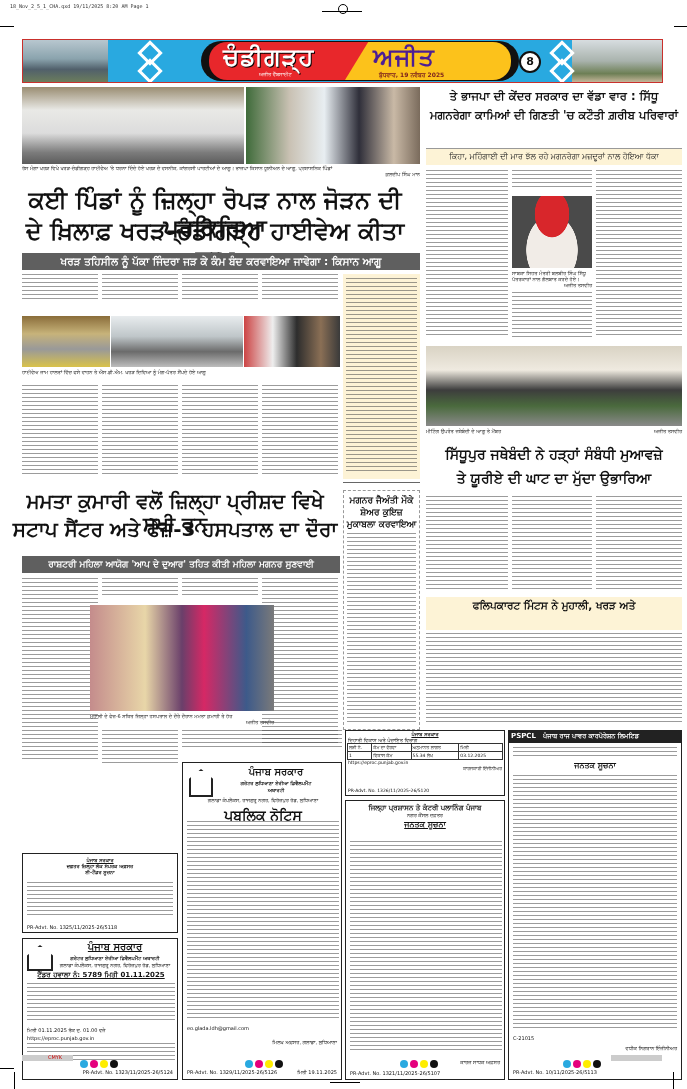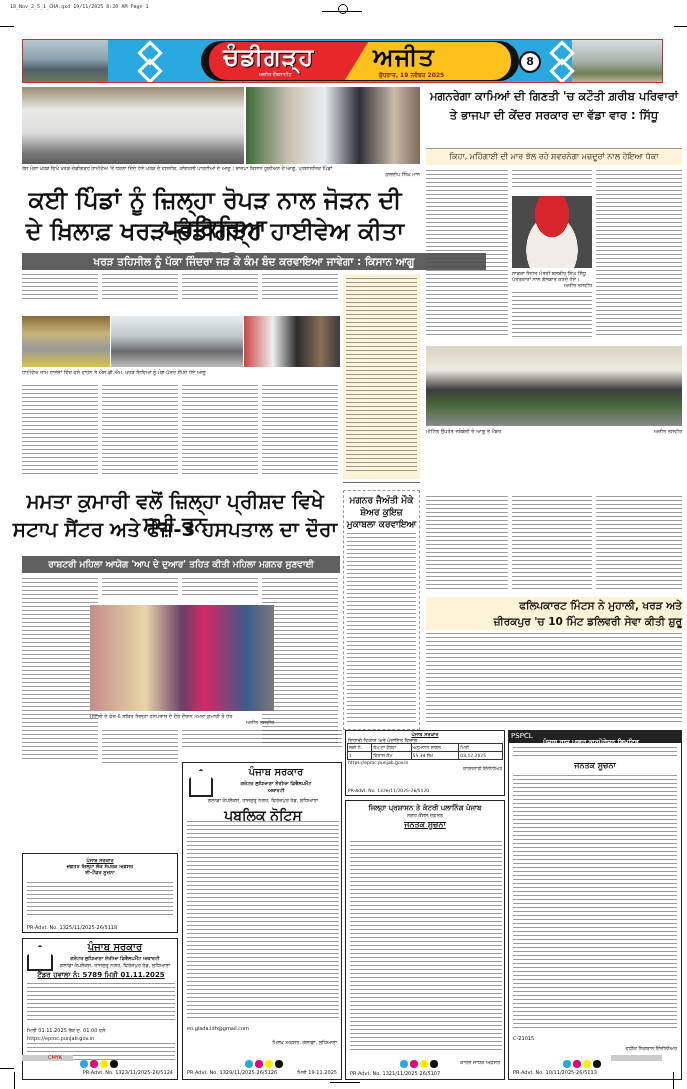--- a/index.html
+++ b/index.html
@@ -9,21 +9,21 @@
   .crop{background:#000;}
   
   .mast{left:22px;top:39px;width:639px;height:42px;border:1px solid #c9302c;background:#29a9e0;overflow:hidden;}
   .mast-photo-l{left:0;top:0;width:85px;height:42px;background:linear-gradient(180deg,#b8c7cf 0%,#8aa3ad 45%,#51606b 70%,#6b7d5c 100%);}
   .mast-photo-r{right:0;top:0;width:90px;height:42px;background:linear-gradient(180deg,#d7dde0 0%,#a9b3ad 50%,#6d7f55 80%,#c4b599 100%);}
   .diamond{width:18px;height:18px;border:3px solid #fff;transform:rotate(45deg);box-sizing:border-box;}
   .mast-oval{left:178px;top:1px;width:318px;height:40px;border-radius:20px;background:#111;}
   .mast-red{left:186px;top:2px;width:160px;height:38px;background:#e8272b;border-radius:18px 0 0 18px;}
   .mast-yellow{left:322px;top:2px;width:166px;height:38px;background:#fcc21b;border-radius:0 18px 18px 0;clip-path:polygon(14% 0,100% 0,100% 100%,0 100%);}
   .mast-title-a{left:200px;top:3px;font-size:24px;font-weight:bold;color:#fff;letter-spacing:1px;text-shadow:1px 1px 0 #000;}
-  .mast-title-b{left:350px;top:3px;font-size:24px;font-weight:bold;color:#000000;letter-spacing:1px;}
+  .mast-title-b{left:350px;top:3px;font-size:24px;font-weight:bold;color:#4c1d95;letter-spacing:1px;}
   .mast-sub{left:236px;top:31px;font-size:5px;color:#fff;}
   .mast-date{left:356px;top:31px;font-size:6px;font-weight:bold;color:#7a1e1e;}
   .mast-page{left:496px;top:11px;width:18px;height:18px;border-radius:50%;background:#fff;border:2px solid #111;font-size:11px;font-weight:bold;text-align:center;line-height:18px;}
   
   .photo{background:#8a8a7e;overflow:hidden;}
   .txt{background:repeating-linear-gradient(180deg,#4a4a4a 0 1px,transparent 1px 4px);opacity:.55;}
   .cap{font-size:5px;line-height:6px;color:#222;}
   .h-big{font-weight:bold;color:#111;text-align:center;line-height:1.15;}
   .bar{background:#5f5f5f;color:#fff;font-weight:bold;text-align:center;}
   .box{border:1px solid #222;box-sizing:border-box;background:#fff;}
@@ -58,21 +58,21 @@
   <div class="abs mast-page">8</div>
 </div>
 
 <div class="abs photo" style="left:22px;top:87px;width:222px;height:77px;background:linear-gradient(180deg,#9a8d72 0%,#e9e9e6 30%,#dcdcdc 60%,#7c7c7c 85%,#5c5c5c 100%);"></div>
 <div class="abs photo" style="left:246px;top:87px;width:174px;height:77px;background:linear-gradient(90deg,#3f6b3a 0%,#c9c1b3 25%,#e8eef2 45%,#2f2f3a 65%,#c9b9a6 85%,#7a6b5c 100%);"></div>
 <div class="abs cap" style="left:22px;top:165px;width:398px;">ਰੋਸ ਮੰਗਾ ਖਰੜ ਵਿਖੇ ਖਰੜ-ਚੰਡੀਗੜ੍ਹ ਹਾਈਵੇਅ 'ਤੇ ਧਰਨਾ ਦਿੰਦੇ ਹੋਏ ਖਰੜ ਦੇ ਵਸਨੀਕ, ਕਾਂਗਰਸੀ ਪਾਰਟੀਆਂ ਦੇ ਆਗੂ। ਭਾਜਪਾ ਕਿਸਾਨ ਯੂਨੀਅਨ ਦੇ ਆਗੂ, ਪ੍ਰਸ਼ਾਸਨਿਕ ਪਿੰਡਾਂ</div>
 <div class="abs cap" style="left:345px;top:171px;width:75px;text-align:right;">ਕੁਲਦੀਪ ਸਿੰਘ ਮਾਨ</div>
 
 <div class="abs h-big" style="left:10px;top:187px;width:410px;font-size:24px;">ਕਈ ਪਿੰਡਾਂ ਨੂੰ ਜ਼ਿਲ੍ਹਾ ਰੋਪੜ ਨਾਲ ਜੋੜਨ ਦੀ ਪ੍ਰਕਿਰਿਆ</div>
 <div class="abs h-big" style="left:10px;top:218px;width:410px;font-size:24px;">ਦੇ ਖ਼ਿਲਾਫ਼ ਖਰੜ-ਚੰਡੀਗੜ੍ਹ ਹਾਈਵੇਅ ਕੀਤਾ ਜਾਮ</div>
-<div class="abs bar" style="left:22px;top:253px;width:464px;height:17px;font-size:10.5px;line-height:17px;">ਖਰੜ ਤਹਿਸੀਲ ਨੂੰ ਪੱਕਾ ਜਿੰਦਰਾ ਜੜ ਕੇ ਕੰਮ ਬੰਦ ਕਰਵਾਇਆ ਜਾਵੇਗਾ : ਕਿਸਾਨ ਆਗੂ</div>
+<div class="abs bar" style="left:22px;top:253px;width:398px;height:17px;font-size:10.5px;line-height:17px;">ਖਰੜ ਤਹਿਸੀਲ ਨੂੰ ਪੱਕਾ ਜਿੰਦਰਾ ਜੜ ਕੇ ਕੰਮ ਬੰਦ ਕਰਵਾਇਆ ਜਾਵੇਗਾ : ਕਿਸਾਨ ਆਗੂ</div>
 
 <div class="abs txt" style="left:22px;top:274px;width:76px;height:28px;"></div>
 <div class="abs txt" style="left:102px;top:274px;width:76px;height:28px;"></div>
 <div class="abs txt" style="left:182px;top:274px;width:76px;height:28px;"></div>
 <div class="abs txt" style="left:262px;top:274px;width:76px;height:28px;"></div>
 
 <div class="abs photo" style="left:22px;top:316px;width:88px;height:51px;background:linear-gradient(180deg,#8a6d3a 0%,#c7b37a 35%,#999 65%,#d9c24a 100%);"></div>
 <div class="abs photo" style="left:111px;top:316px;width:132px;height:51px;background:linear-gradient(180deg,#e8ecee 0%,#bfc6c9 40%,#6b6b6b 70%,#bdbdbd 100%);"></div>
 <div class="abs photo" style="left:244px;top:316px;width:96px;height:51px;background:linear-gradient(90deg,#c44 0%,#eee 30%,#2d2d2d 55%,#8a6f55 80%,#3a3a3a 100%);"></div>
 <div class="abs cap" style="left:22px;top:369px;width:318px;">ਹਾਈਵੇਅ ਜਾਮ ਹਾਲਤਾਂ ਵਿੱਚ ਫਸੇ ਵਾਹਨ ਤੇ ਐਸ.ਡੀ.ਐਮ. ਖਰੜ ਦਿਵਿਆ ਨੂੰ ਮੰਗ-ਪੱਤਰ ਸੌਂਪਦੇ ਹੋਏ ਆਗੂ</div>
@@ -98,44 +98,45 @@
 <div class="abs cap" style="left:90px;top:713px;width:184px;">ਮੁਹਾਲੀ ਦੇ ਫੇਜ਼-6 ਸਥਿਤ ਜ਼ਿਲ੍ਹਾ ਹਸਪਤਾਲ ਦੇ ਦੌਰੇ ਦੌਰਾਨ ਮਮਤਾ ਕੁਮਾਰੀ ਤੇ ਹੋਰ</div>
 <div class="abs cap" style="left:238px;top:719px;width:36px;text-align:right;">ਅਜੀਤ ਤਸਵੀਰ</div>
 
 <div class="abs" style="left:343px;top:482px;width:77px;height:1px;background:#666;"></div>
 <div class="abs box" style="left:343px;top:490px;width:77px;height:240px;border-color:#999;border-style:dashed;">
   <div class="abs" style="left:2px;top:3px;width:71px;font-size:9px;font-weight:bold;text-align:center;line-height:12px;">ਮਗਨਰ ਜੈਅੰਤੀ ਮੌਕੇ ਸ਼ੇਅਰ ਕੁਇਜ਼ ਮੁਕਾਬਲਾ ਕਰਵਾਇਆ</div>
   <div class="abs txt" style="left:3px;top:42px;width:69px;height:192px;"></div>
 </div>
 
 <div class="abs" style="left:426px;top:87px;width:256px;font-size:11.5px;font-weight:bold;line-height:19px;text-align:center;">
+  <div>ਤੇ ਭਾਜਪਾ ਦੀ ਕੇਂਦਰ ਸਰਕਾਰ ਦਾ ਵੱਡਾ ਵਾਰ : ਸਿੱਧੂ</div>
   <div>ਮਗਨਰੇਗਾ ਕਾਮਿਆਂ ਦੀ ਗਿਣਤੀ 'ਚ ਕਟੌਤੀ ਗ਼ਰੀਬ ਪਰਿਵਾਰਾਂ</div>
-  <div>ਤੇ ਭਾਜਪਾ ਦੀ ਕੇਂਦਰ ਸਰਕਾਰ ਦਾ ਵੱਡਾ ਵਾਰ : ਸਿੱਧੂ</div>
-</div>
-<div class="abs tan" style="left:426px;top:148px;width:256px;height:16px;border-top:1px solid #999;font-size:8px;line-height:16px;text-align:center;color:#222;">ਕਿਹਾ, ਮਹਿੰਗਾਈ ਦੀ ਮਾਰ ਝੱਲ ਰਹੇ ਸਵਰਨੇਗਾ ਮਜ਼ਦੂਰਾਂ ਨਾਲ ਹੋਇਆ ਧੱਕਾ</div>
+</div>
+<div class="abs tan" style="left:426px;top:148px;width:256px;height:16px;border-top:1px solid #999;font-size:8px;line-height:16px;text-align:center;color:#222;">ਕਿਹਾ, ਮਹਿੰਗਾਈ ਦੀ ਮਾਰ ਝੱਲ ਰਹੇ ਮਗਨਰੇਗਾ ਮਜ਼ਦੂਰਾਂ ਨਾਲ ਹੋਇਆ ਧੱਕਾ</div>
 <div class="abs txt" style="left:426px;top:170px;width:82px;height:165px;"></div>
 <div class="abs txt" style="left:512px;top:170px;width:80px;height:20px;"></div>
 <div class="abs photo" style="left:512px;top:196px;width:80px;height:72px;background:radial-gradient(ellipse at 50% 25%,#d8262b 0 30%,transparent 31%),radial-gradient(ellipse at 50% 75%,#f1ece7 0 45%,#4a4a4a 46%);"></div>
 <div class="abs cap" style="left:512px;top:270px;width:80px;">ਸਾਬਕਾ ਸਿਹਤ ਮੰਤਰੀ ਬਲਬੀਰ ਸਿੰਘ ਸਿੱਧੂ ਪੱਤਰਕਾਰਾਂ ਨਾਲ ਗੱਲਬਾਤ ਕਰਦੇ ਹੋਏ।</div>
 <div class="abs cap" style="left:560px;top:282px;width:32px;text-align:right;">ਅਜੀਤ ਤਸਵੀਰ</div>
 <div class="abs txt" style="left:512px;top:292px;width:80px;height:45px;"></div>
 <div class="abs txt" style="left:596px;top:170px;width:86px;height:165px;"></div>
 
 <div class="abs photo" style="left:426px;top:346px;width:256px;height:80px;background:linear-gradient(180deg,#d9d3c4 0%,#efeae0 30%,#3d3d3d 55%,#4a6a3d 75%,#8a8a8a 100%);"></div>
 <div class="abs cap" style="left:426px;top:428px;width:200px;">ਮੀਟਿੰਗ ਉਪਰੰਤ ਜਥੇਬੰਦੀ ਦੇ ਆਗੂ ਤੇ ਮੈਂਬਰ</div>
 <div class="abs cap" style="left:630px;top:428px;width:52px;text-align:right;">ਅਜੀਤ ਤਸਵੀਰ</div>
 <div class="abs" style="left:426px;top:442px;width:256px;font-size:14px;font-weight:bold;line-height:24px;text-align:center;">
+  <div>ਸਿੱਧੂਪੁਰ ਜਥੇਬੰਦੀ ਨੇ ਹੜ੍ਹਾਂ ਸੰਬੰਧੀ ਮੁਆਵਜ਼ੇ</div>
+  <div>ਤੇ ਯੂਰੀਏ ਦੀ ਘਾਟ ਦਾ ਮੁੱਦਾ ਉਭਾਰਿਆ</div>
 </div>
 <div class="abs txt" style="left:426px;top:496px;width:82px;height:96px;"></div>
 <div class="abs txt" style="left:512px;top:496px;width:80px;height:96px;"></div>
 <div class="abs txt" style="left:596px;top:496px;width:86px;height:96px;"></div>
 
-<div class="abs tan" style="left:426px;top:597px;width:256px;height:33px;font-size:10.5px;font-weight:bold;line-height:16px;text-align:right;">
+<div class="abs tan" style="left:426px;top:597px;width:256px;height:33px;font-size:10.5px;font-weight:bold;line-height:16px;text-align:center;">
   <div>ਫਲਿਪਕਾਰਟ ਮਿੰਟਸ ਨੇ ਮੁਹਾਲੀ, ਖਰੜ ਅਤੇ</div>
-  <div>ਜ਼ੀਰਕਪੁਰ 'ਚ 10 ਮਿੰਟ ਡਲਿਵਰੀ ਸੇਵਾ ਕੀਤੀ ਸ਼ੁਰੂ</div>
 </div>
 <div class="abs txt" style="left:426px;top:633px;width:256px;height:92px;"></div>
 
 <div class="abs txt" style="left:22px;top:746px;width:76px;height:16px;"></div>
 <div class="abs txt" style="left:102px;top:730px;width:76px;height:34px;"></div>
 <div class="abs txt" style="left:182px;top:730px;width:160px;height:20px;"></div>
 
 <div class="abs box" style="left:22px;top:853px;width:156px;height:80px;">
   <div class="ad-title small" style="margin-top:3px;text-decoration:underline;">ਪੰਜਾਬ ਸਰਕਾਰ</div>
   <div class="ad-title small">ਦਫ਼ਤਰ ਜ਼ਿਲ੍ਹਾ ਲੋਕ ਸੰਪਰਕ ਅਫ਼ਸਰ</div>
@@ -199,22 +200,22 @@
   <div class="ad-title" style="font-size:7px;margin-top:3px;">ਜਿਲ੍ਹਾ ਪ੍ਰਸ਼ਾਸਨ ਤੇ ਕੰਟਰੀ ਪਲਾਨਿੰਗ ਪੰਜਾਬ</div>
   <div class="ad-title small" style="font-weight:normal;">ਨਗਰ ਕੌਂਸਲ ਦਫ਼ਤਰ</div>
   <div class="ad-title" style="font-size:8px;text-decoration:underline;margin-top:2px;">ਜਨਤਕ ਸੂਚਨਾ</div>
   <div class="abs txt" style="left:4px;top:40px;width:152px;height:210px;"></div>
   <div class="abs small" style="right:4px;bottom:14px;">ਕਾਰਜ ਸਾਧਕ ਅਫ਼ਸਰ</div>
   <div class="abs small" style="left:4px;bottom:3px;">PR-Advt. No. 1321/11/2025-26/5107</div>
 </div>
 
 <div class="abs box" style="left:508px;top:730px;width:174px;height:350px;">
   <div class="abs" style="left:0;top:0;width:172px;height:12px;background:#222;"></div>
-  <div class="abs" style="left:2px;top:1px;font-size:7px;font-weight:normal;color:#fff;">PSPCL</div>
-  <div class="abs" style="left:34px;top:7px;width:136px;font-size:6.5px;font-weight:bold;color:#fff;white-space:nowrap;overflow:hidden;">ਪੰਜਾਬ ਰਾਜ ਪਾਵਰ ਕਾਰਪੋਰੇਸ਼ਨ ਲਿਮਟਿਡ</div>
+  <div class="abs" style="left:2px;top:1px;font-size:7px;font-weight:bold;color:#fff;">PSPCL</div>
+  <div class="abs" style="left:34px;top:1px;width:136px;font-size:6.5px;font-weight:bold;color:#fff;white-space:nowrap;overflow:hidden;">ਪੰਜਾਬ ਰਾਜ ਪਾਵਰ ਕਾਰਪੋਰੇਸ਼ਨ ਲਿਮਟਿਡ</div>
   <div class="abs txt" style="left:4px;top:16px;width:164px;height:10px;"></div>
   <div class="abs ad-title" style="left:0;top:30px;width:172px;font-size:8px;">ਜਨਤਕ ਸੂਚਨਾ</div>
   <div class="abs txt" style="left:4px;top:44px;width:164px;height:256px;"></div>
   <div class="abs small" style="left:4px;top:304px;">C-21015</div>
   <div class="abs small" style="right:4px;top:314px;">ਵਧੀਕ ਨਿਗਰਾਨ ਇੰਜੀਨੀਅਰ</div>
   <div class="abs small" style="left:4px;bottom:4px;">PR-Advt. No. 10/11/2025-26/5113</div>
 </div>
 
 <div class="abs" style="left:22px;top:1055px;width:640px;height:6px;background:linear-gradient(90deg,#ccc 0 8%,transparent 8% 92%,#ccc 92%);"></div>
 <div class="abs" style="left:48px;top:1054px;font-size:5px;color:#c00;">CMYK</div>

